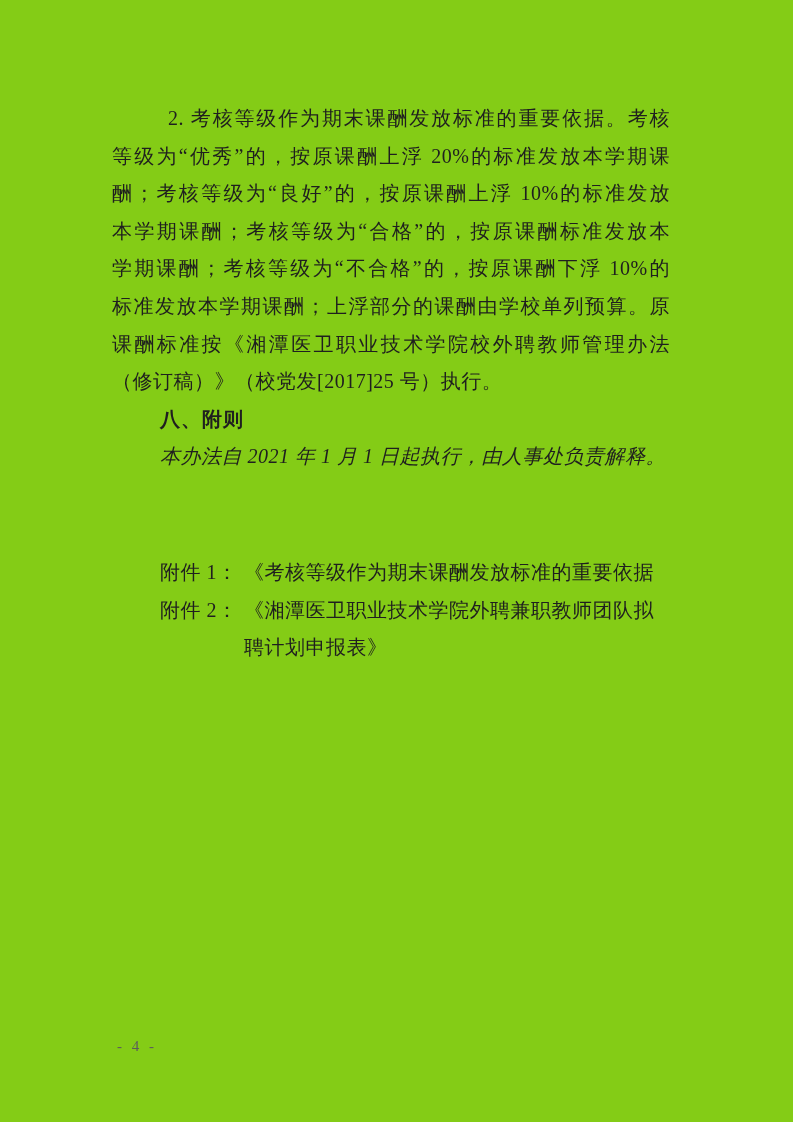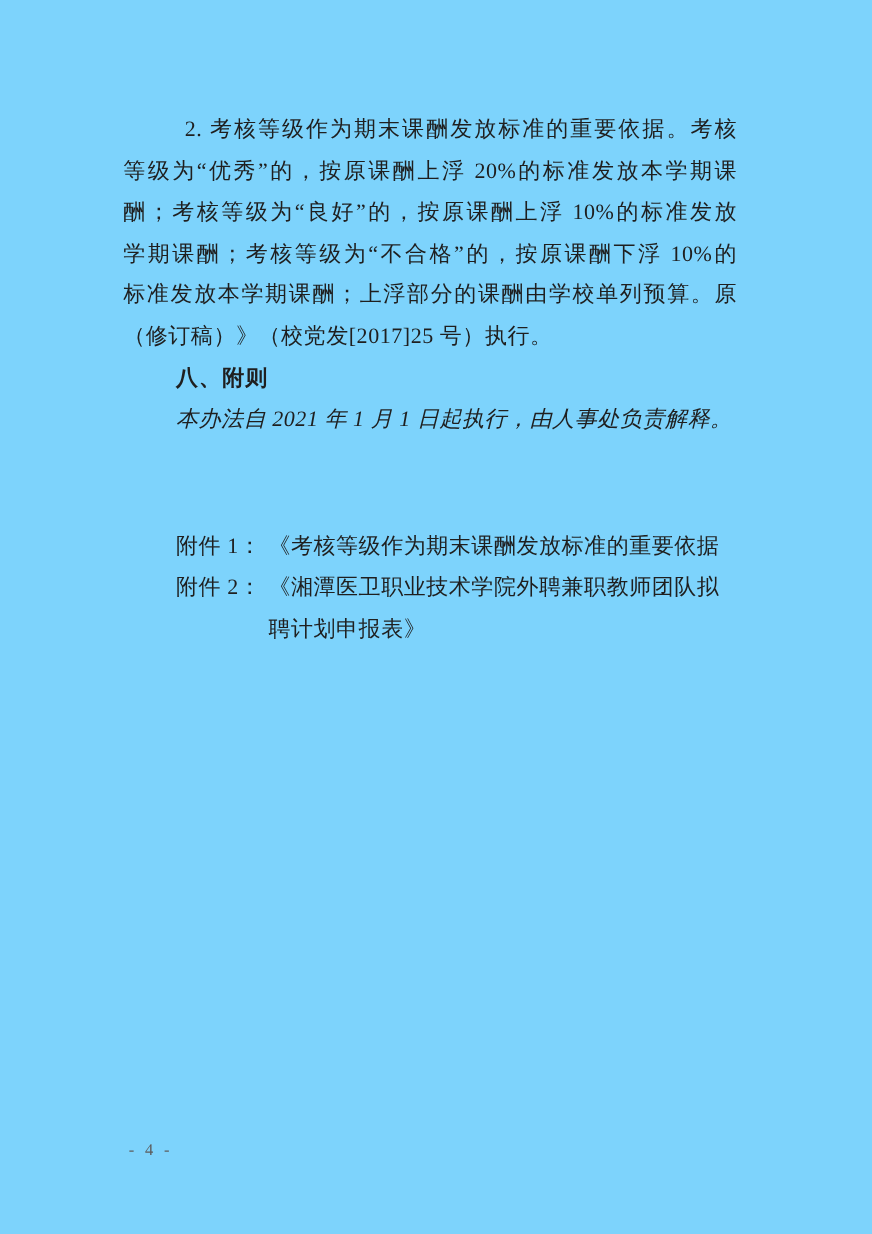--- a/index.html
+++ b/index.html
@@ -1,21 +1,21 @@
 <!DOCTYPE html>
 <html><head>
 <meta charset="utf-8">
 <style>
   * { margin: 0; padding: 0; box-sizing: border-box; }
   html, body { background: #ffffff; }
   .page {
     position: relative;
     width: 793px;
     height: 1122px;
-    background: #7dd3fc;
+    background: #84cc16;
     overflow: hidden;
     font-family: "Liberation Serif", "DejaVu Serif", serif;
     color: #1f1f1f;
   }
   .content {
     position: absolute;
     left: 112px;
     top: 100px;
     width: 558px;
     font-size: 20px;
@@ -67,22 +67,24 @@
 </head>
 <body>
 
 <div class="page">
 
   <div class="content">
 
     <div class="bline indent-first">2. 考核等级作为期末课酬发放标准的重要依据。考核</div>
     <div class="bline">等级为“优秀”的，按原课酬上浮 20%的标准发放本学期课</div>
     <div class="bline">酬；考核等级为“良好”的，按原课酬上浮 10%的标准发放</div>
+    <div class="bline">本学期课酬；考核等级为“合格”的，按原课酬标准发放本</div>
     <div class="bline">学期课酬；考核等级为“不合格”的，按原课酬下浮 10%的</div>
     <div class="bline">标准发放本学期课酬；上浮部分的课酬由学校单列预算。原</div>
+    <div class="bline">课酬标准按《湘潭医卫职业技术学院校外聘教师管理办法</div>
     <div class="bline last">（修订稿）》（校党发[2017]25 号）执行。</div>
 
     <div class="heading-line">八、附则</div>
 
     <div class="bline last indent-2em">本办法自 2021 年 1 月 1 日起执行，由人事处负责解释。</div>
 
     <div class="spacer-a"></div>
 
     <div class="att-row">
       <span class="att-label">附件 1：</span>

